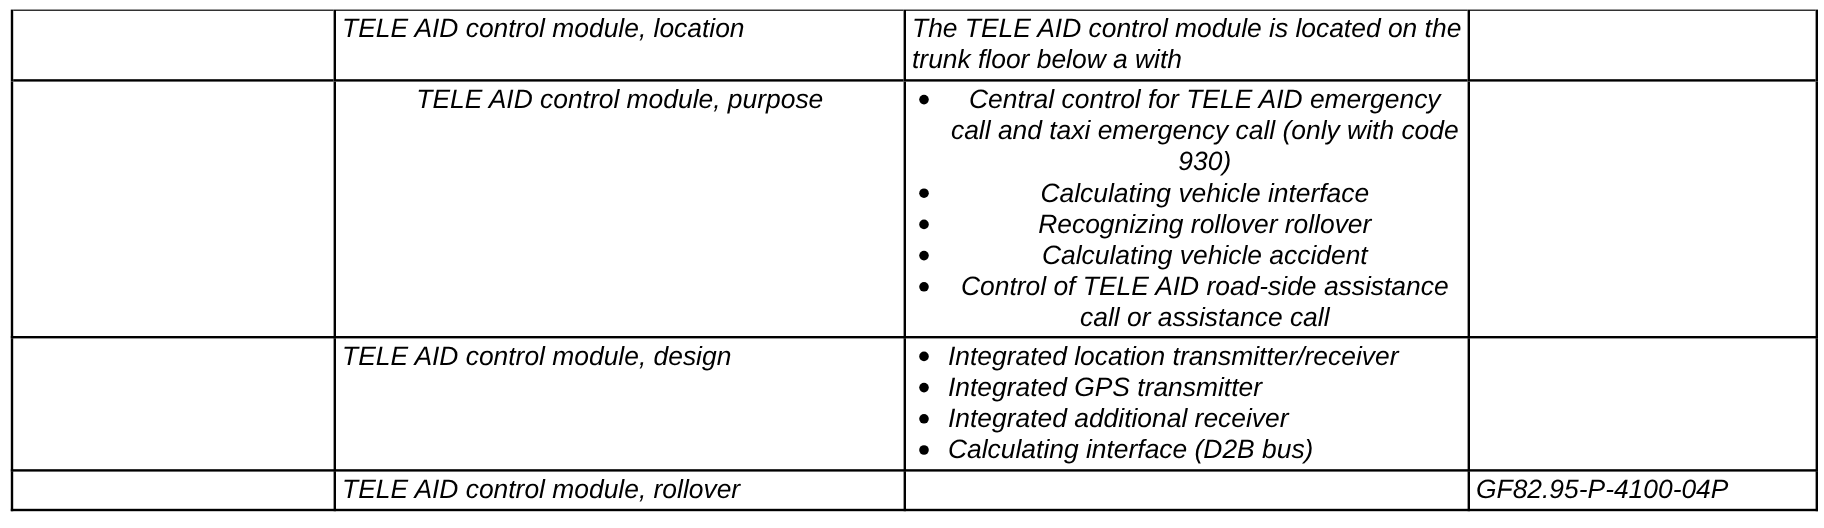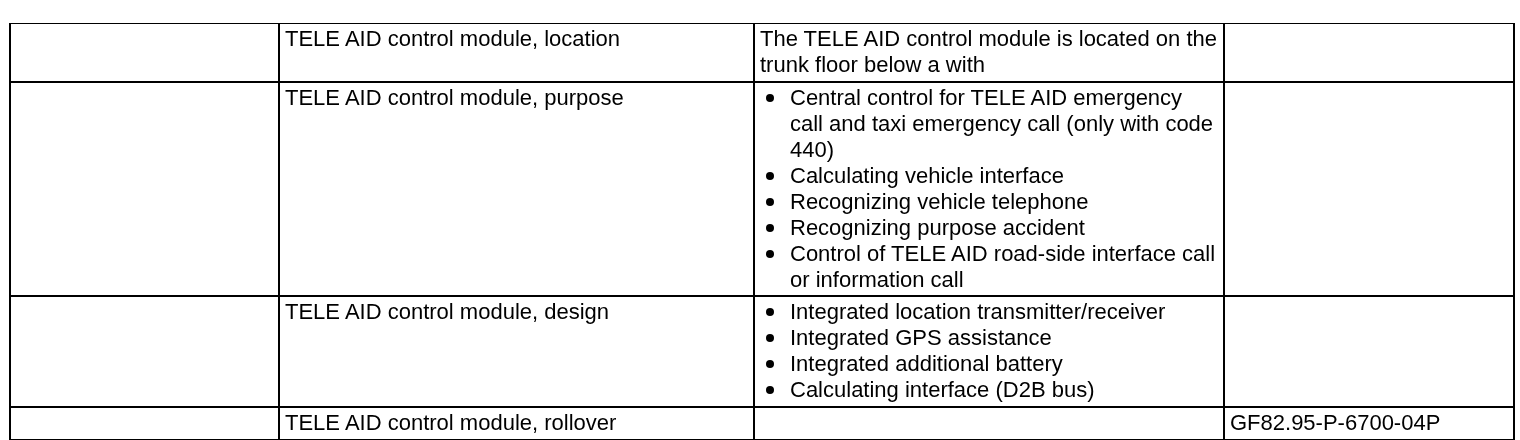--- a/index.html
+++ b/index.html
@@ -16,41 +16,42 @@
   }
   .page {
     position: relative;
     width: 1520px;
     height: 440px;
     background: #ffffff;
   }
   table.spec-table {
     position: absolute;
     left: 9px;
-    top: 23px;
+    top: 8px;
     width: 1504px;
     border-collapse: collapse;
     table-layout: fixed;
     font-size: 22px;
     line-height: 26px;
+    font-style: italic;
   }
   col.c1 { width: 269px; }
   col.c2 { width: 475px; }
   col.c3 { width: 470px; }
   col.c4 { width: 290px; }
 
   td {
     border: 2px solid #000000;
     vertical-align: top;
     padding: 2px 5px;
     overflow: hidden;
     word-wrap: break-word;
   }
   tr.row-1 td { height: 53px; border-top-width: 1px; border-bottom-width: 1px; }
-  tr.row-2 td { height: 204px; border-bottom-width: 2px; }
+  tr.row-2 td { height: 204px; border-bottom-width: 2px; text-align: center; }
   tr.row-3 td { height: 105px; border-bottom-width: 2px; }
   tr.row-4 td { height: 27px; border-bottom-width: 2px; }
 
   td.bullets-cell { padding: 2px 5px 2px 5px; }
 
   .bullet-line {
     position: relative;
     padding-left: 30px;
   }
   .bullet-dot {
@@ -88,57 +89,57 @@
         </td>
       </tr>
 
       <tr class="row-2">
         <td></td>
         <td>
           <span>TELE AID control module, purpose</span>
         </td>
         <td class="bullets-cell">
           <div>
-              <div class="bullet-line"><span class="bullet-dot"></span><span>Central control for TELE AID emergency call and taxi emergency call (only with code 440)</span></div>
+              <div class="bullet-line"><span class="bullet-dot"></span><span>Central control for TELE AID emergency call and taxi emergency call (only with code 930)</span></div>
               <div class="bullet-line"><span class="bullet-dot"></span><span>Calculating vehicle interface</span></div>
-              <div class="bullet-line"><span class="bullet-dot"></span><span>Recognizing vehicle telephone</span></div>
-              <div class="bullet-line"><span class="bullet-dot"></span><span>Recognizing purpose accident</span></div>
-              <div class="bullet-line"><span class="bullet-dot"></span><span>Control of TELE AID road-side interface call or information call</span></div>
+              <div class="bullet-line"><span class="bullet-dot"></span><span>Recognizing rollover rollover</span></div>
+              <div class="bullet-line"><span class="bullet-dot"></span><span>Calculating vehicle accident</span></div>
+              <div class="bullet-line"><span class="bullet-dot"></span><span>Control of TELE AID road-side assistance call or assistance call</span></div>
             </div>
         </td>
         <td>
           <span></span>
         </td>
       </tr>
 
       <tr class="row-3">
         <td></td>
         <td>
           <span>TELE AID control module, design</span>
         </td>
         <td class="bullets-cell">
           <div>
               <div class="bullet-line"><span class="bullet-dot"></span><span>Integrated location transmitter/receiver</span></div>
-              <div class="bullet-line"><span class="bullet-dot"></span><span>Integrated GPS assistance</span></div>
-              <div class="bullet-line"><span class="bullet-dot"></span><span>Integrated additional battery</span></div>
+              <div class="bullet-line"><span class="bullet-dot"></span><span>Integrated GPS transmitter</span></div>
+              <div class="bullet-line"><span class="bullet-dot"></span><span>Integrated additional receiver</span></div>
               <div class="bullet-line"><span class="bullet-dot"></span><span>Calculating interface (D2B bus)</span></div>
             </div>
         </td>
         <td>
           <span></span>
         </td>
       </tr>
 
       <tr class="row-4">
         <td></td>
         <td>
           <span>TELE AID control module, rollover</span>
         </td>
         <td>
           <div></div>
         </td>
         <td>
-          <span>GF82.95-P-6700-04P</span>
+          <span>GF82.95-P-4100-04P</span>
         </td>
       </tr>
     </tbody>
   </table>
 </div>
 
 </body></html>

